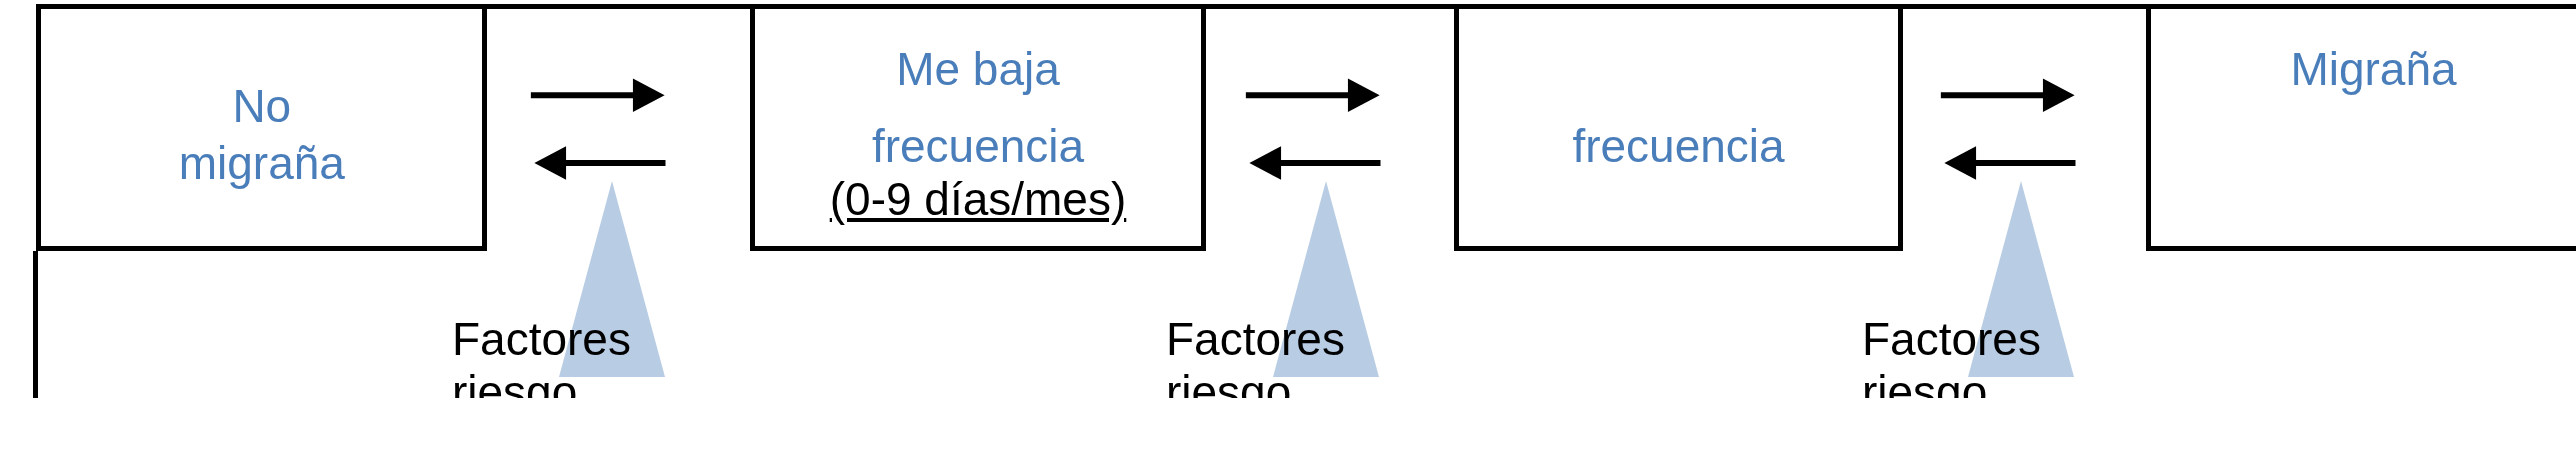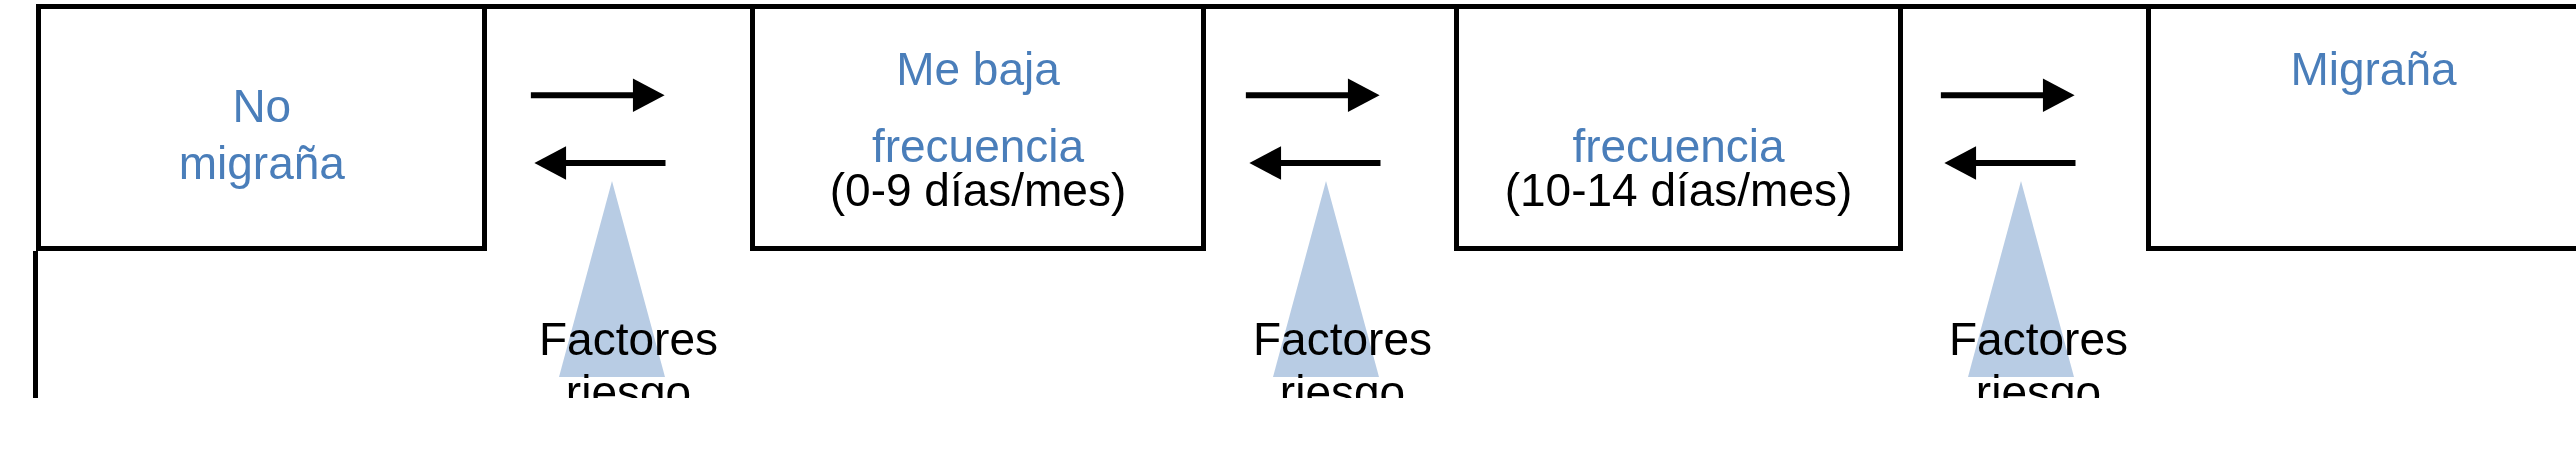--- a/index.html
+++ b/index.html
@@ -36,40 +36,40 @@
   .stage-name{color:var(--stage-text);}
   .stage-detail{color:var(--detail-text);}
   .box-1{left:5.3px;width:451px;}
   .box-2{left:719px;width:456px;}
   .box-3{left:1423px;width:449px;}
   .box-4{left:2115px;width:455px;}
   .two-line .l1{top:68px;}
   .two-line .l2{top:125px;}
   .three-line .l1{top:31px;text-align:center;}
   .three-line .l2{top:108px;}
-  .three-line .l3{top:152px;}
+  .three-line .l3{top:161px;text-decoration:underline;}
   .bottom-panel{
     position:absolute;left:1.8px;top:251px;width:2568px;height:202px;
     border:5.3px solid var(--line-color);border-top:none;
     background:var(--background);
     box-sizing:border-box;
     z-index:0;
   }
   .arrows{
     position:absolute;top:75px;width:141px;height:110px;z-index:2;
   }
   .risk-triangle{
     position:absolute;top:181px;width:106px;height:196px;
     background:var(--triangle-fill);
     clip-path:polygon(50% 0,100% 100%,0 100%);
     z-index:1;
   }
   .risk-label{
     position:absolute;top:313px;width:353px;
-    text-align:center;color:var(--detail-text);
+    text-align:left;color:var(--detail-text);
     font-size:46px;line-height:53px;
     z-index:2;
   }
   .risk-label .rl{display:block;height:53px;line-height:53px;white-space:nowrap;}
   
   .t1 .arrows{left:498px;} .t1 .risk-triangle{left:528px;} .t1 .risk-label{left:421px;}
   .t2 .arrows{left:1213px;} .t2 .risk-triangle{left:1242px;} .t2 .risk-label{left:1135px;}
   .t3 .arrows{left:1908px;} .t3 .risk-triangle{left:1937px;} .t3 .risk-label{left:1831px;}
   svg .stroke{stroke:var(--line-color);stroke-width:7;}
   svg .fill{fill:var(--line-color);}
@@ -89,21 +89,20 @@
   </div>
 
   <div class="stage-box box-2 three-line">
     <div class="line stage-name l1">Me baja</div>
     <div class="line stage-name l2">frecuencia</div>
     <div class="line stage-detail l3">(0-9 días/mes)</div>
   </div>
 
   <div class="stage-box box-3 three-line">
     <div class="line stage-name l2">frecuencia</div>
-    <div class="line stage-detail l3">(10-14 días/mes)</div>
   </div>
 
   <div class="stage-box box-4 three-line">
     <div class="line stage-name l1">Migraña</div>
   </div>
 
   <div class="transition t1">
     <svg class="arrows" viewBox="0 0 160 125" xmlns="http://www.w3.org/2000/svg">
       <g>
         <line class="stroke" x1="2" y1="23" x2="120" y2="23"></line>

